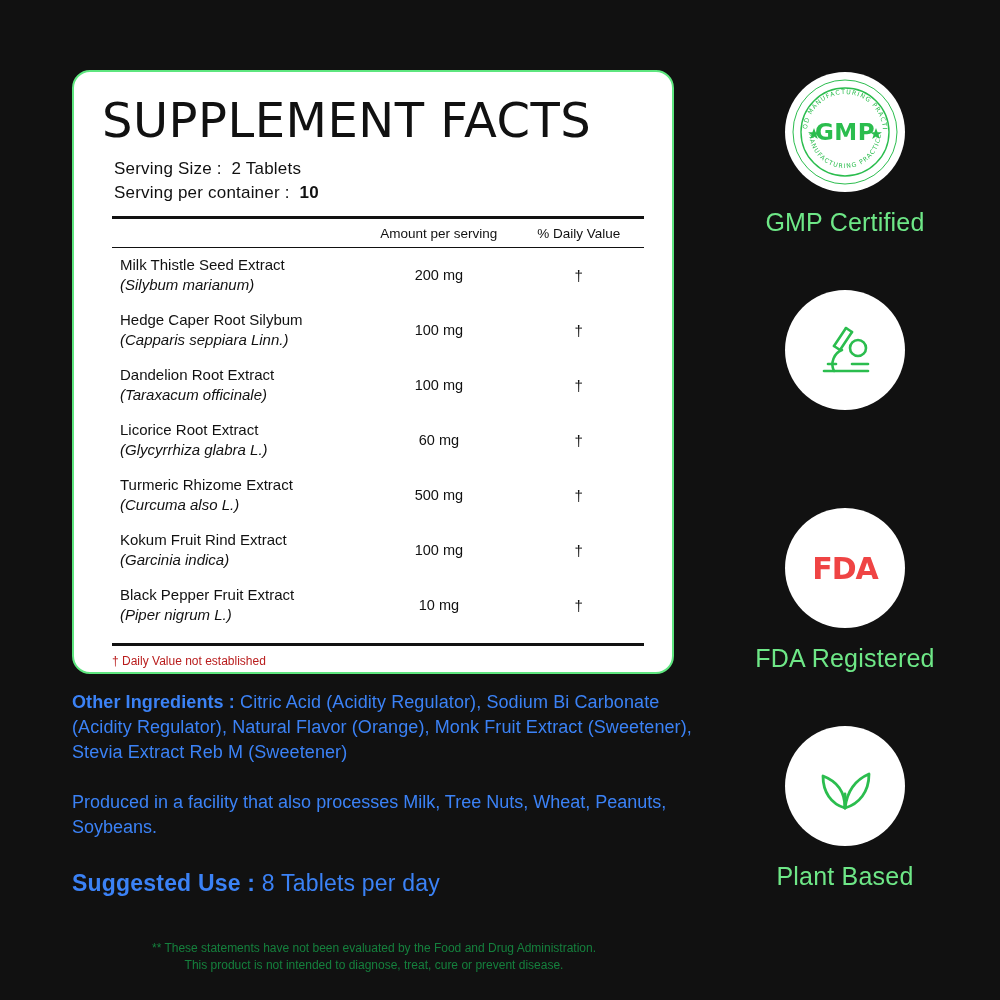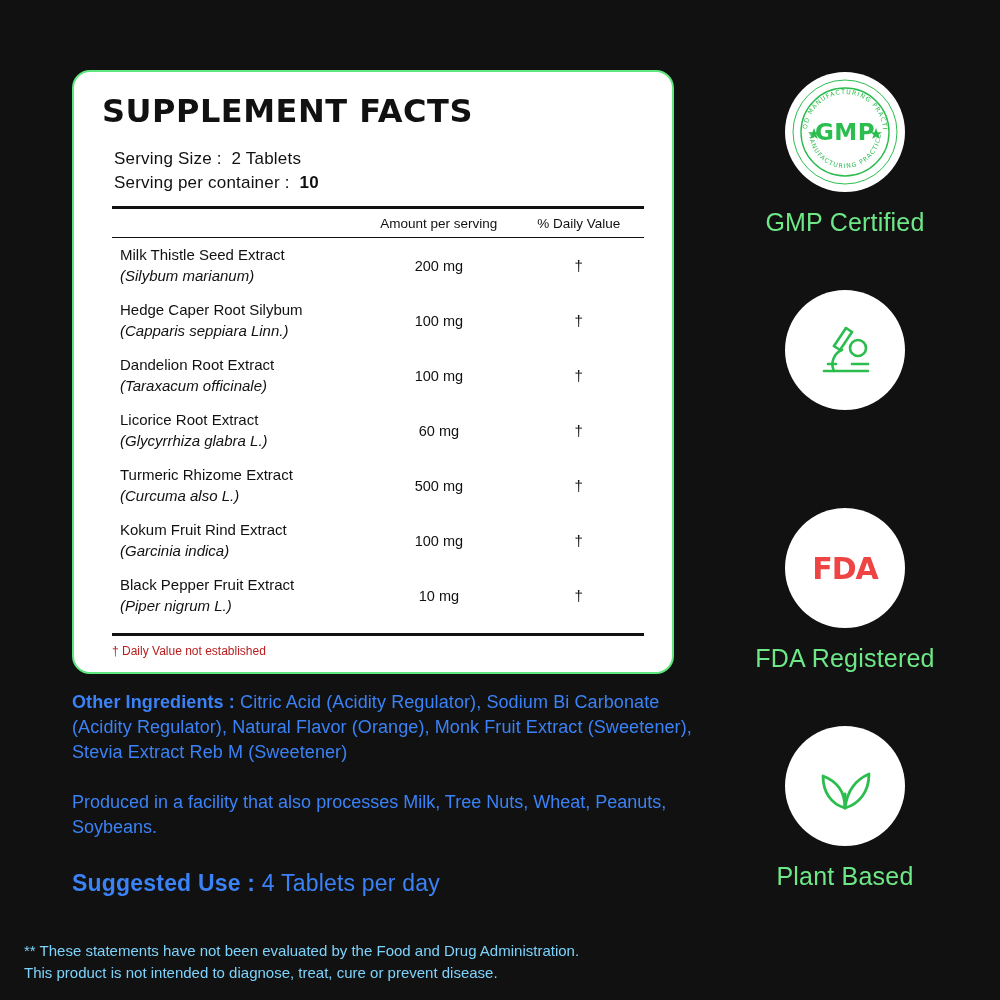--- a/index.html
+++ b/index.html
@@ -24,26 +24,26 @@
     top: 70px;
     width: 602px;
     height: 604px;
     background: #ffffff;
     border: 2px solid #5ee67f;
     border-radius: 18px;
     padding: 22px 28px 14px 28px;
   }
   .facts-title {
     font-family: "DejaVu Sans", sans-serif;
-    font-weight: bold;
-    font-size: 32px;
+    font-weight: normal;
+    font-size: 48px;
     letter-spacing: 0.5px;
     color: #111111;
     line-height: 1.1;
-    margin-bottom: 20px;
+    margin-bottom: 12px;
   }
   .serving-line {
     font-size: 17px;
     color: #111111;
     margin: 4px 0 0 12px;
     letter-spacing: 0.2px;
   }
   .serving-line b { font-weight: bold; }
 
   .rule-thick {
@@ -131,23 +131,24 @@
     font-size: 23px;
     letter-spacing: 0.2px;
   }
   .suggested .lbl { font-weight: bold; }
 
   .disclaimer {
     position: absolute;
     left: 24px;
     top: 940px;
     width: 700px;
-    color: #7dd3fc;
-    font-size: 15px;
+    color: #15803d;
+    font-size: 12px;
     line-height: 1.45;
+    text-align: center;
   }
 
   
   .badges {
     position: absolute;
     left: 700px;
     top: 72px;
     width: 290px;
   }
   .badge {
@@ -291,21 +292,21 @@
   </div>
 
   <div class="below">
     <div class="other-ing">
       <span class="lbl">Other Ingredients :</span>
       <span>Citric Acid (Acidity Regulator), Sodium Bi Carbonate (Acidity Regulator), Natural Flavor (Orange), Monk Fruit Extract (Sweetener), Stevia Extract Reb M (Sweetener)</span>
     </div>
     <div class="facility">Produced in a facility that also processes Milk, Tree Nuts, Wheat, Peanuts, Soybeans.</div>
     <div class="suggested">
       <span class="lbl">Suggested Use :</span>
-      <span>4 Tablets per day</span>
+      <span>8 Tablets per day</span>
     </div>
   </div>
 
   <div class="disclaimer">
     <div>** These statements have not been evaluated by the Food and Drug Administration.</div>
     <div>This product is not intended to diagnose, treat, cure or prevent disease.</div>
   </div>
 
   <div class="badges">
 

